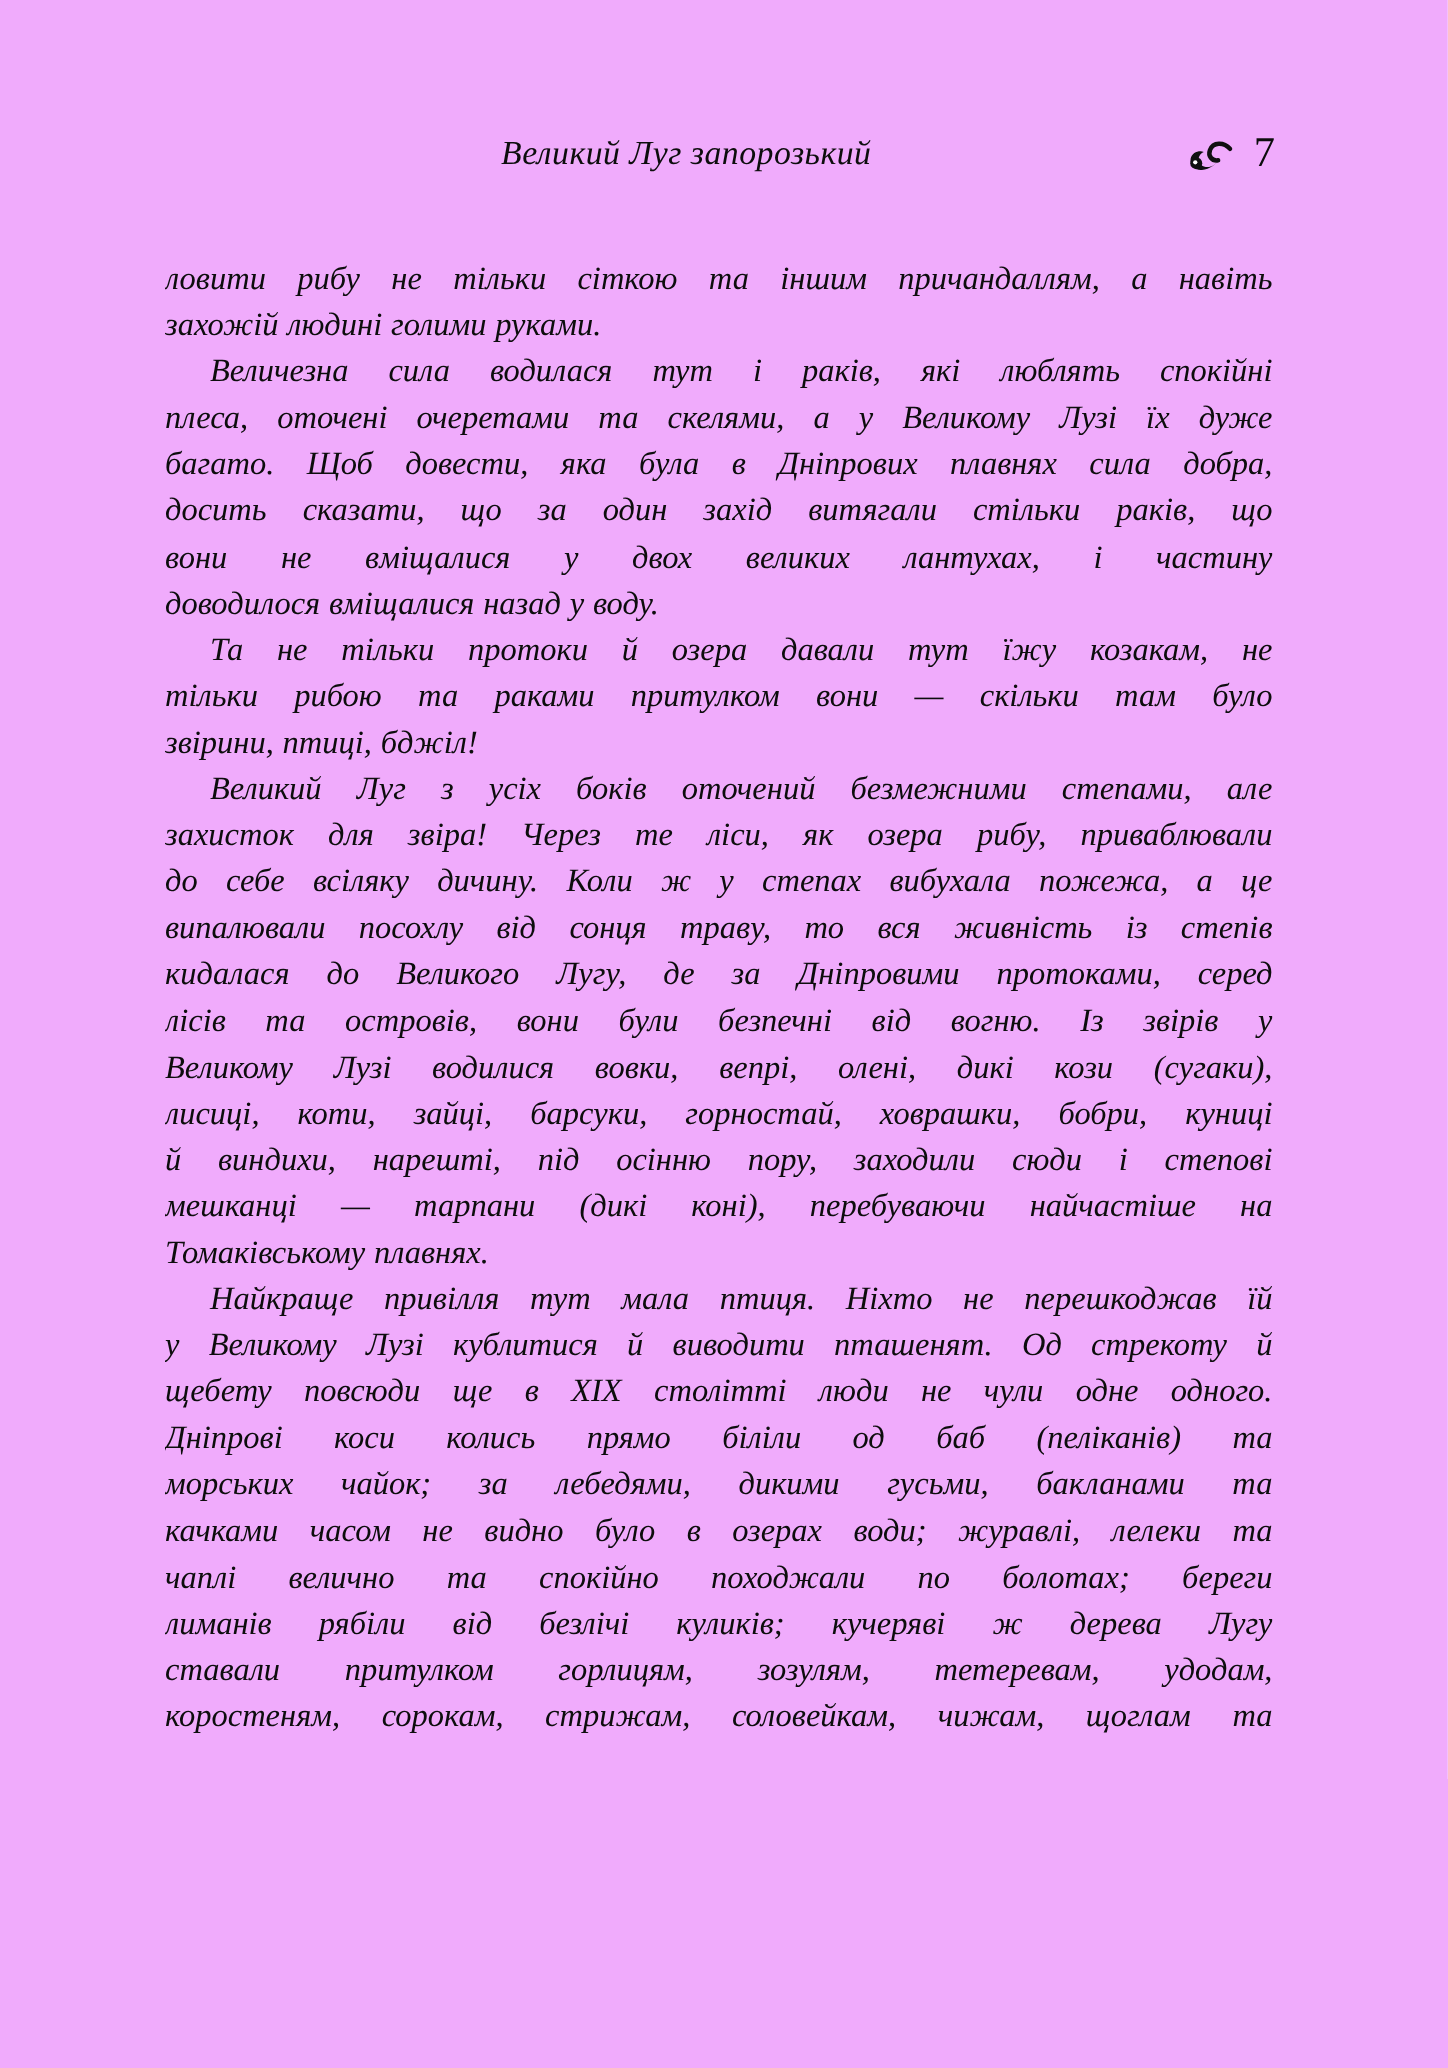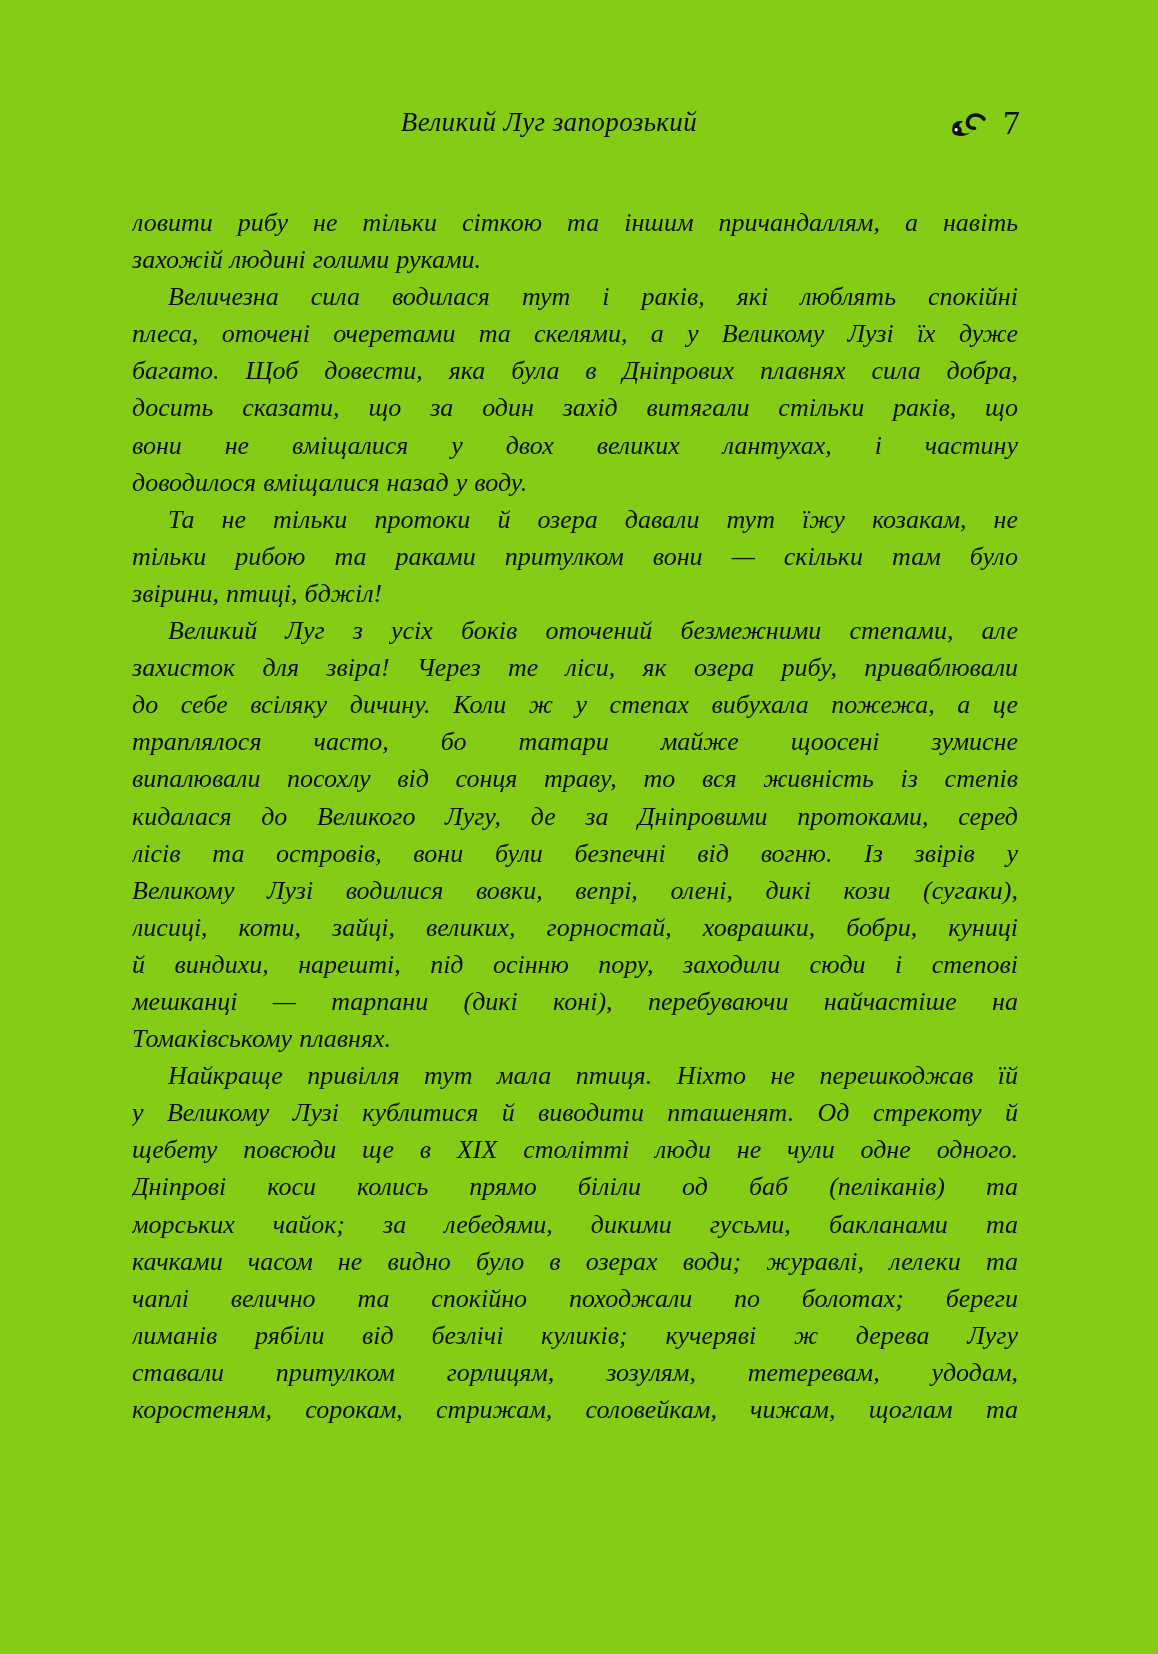--- a/index.html
+++ b/index.html
@@ -6,21 +6,21 @@
   body {
     width:1158px; height:1654px;
     background:#ffffff;
     font-family:"Liberation Serif","DejaVu Serif",serif;
     color:#0d0d0d;
     position:relative;
     overflow:hidden;
   }
   .page {
     position:absolute; inset:0;
-    background:#84cc16;
+    background:#f0abfc;
   }
   .running-head {
     position:absolute; left:132px; top:101px; width:888px; height:44px;
   }
   .running-title {
     position:absolute; left:calc(50% - 27px); top:6px;
     transform:translateX(-50%);
     font-style:italic;
     font-size:27px;
     letter-spacing:0.4px;
@@ -81,26 +81,25 @@
       </div>
       <div class="paragraph">
         <div class="line firstline">Та не тільки протоки й озера давали тут їжу козакам, не</div>
         <div class="line">тільки рибою та раками притулком вони — скільки там було</div>
         <div class="line lastline">звірини, птиці, бджіл!</div>
       </div>
       <div class="paragraph">
         <div class="line firstline">Великий Луг з усіх боків оточений безмежними степами, але</div>
         <div class="line">захисток для звіра! Через те ліси, як озера рибу, приваблювали</div>
         <div class="line">до себе всіляку дичину. Коли ж у степах вибухала пожежа, а це</div>
-        <div class="line">траплялося часто, бо татари майже щоосені зумисне</div>
         <div class="line">випалювали посохлу від сонця траву, то вся живність із степів</div>
         <div class="line">кидалася до Великого Лугу, де за Дніпровими протоками, серед</div>
         <div class="line">лісів та островів, вони були безпечні від вогню. Із звірів у</div>
         <div class="line">Великому Лузі водилися вовки, вепрі, олені, дикі кози (сугаки),</div>
-        <div class="line">лисиці, коти, зайці, великих, горностай, ховрашки, бобри, куниці</div>
+        <div class="line">лисиці, коти, зайці, барсуки, горностай, ховрашки, бобри, куниці</div>
         <div class="line">й виндихи, нарешті, під осінню пору, заходили сюди і степові</div>
         <div class="line">мешканці — тарпани (дикі коні), перебуваючи найчастіше на</div>
         <div class="line lastline">Томаківському плавнях.</div>
       </div>
       <div class="paragraph">
         <div class="line firstline">Найкраще привілля тут мала птиця. Ніхто не перешкоджав їй</div>
         <div class="line">у Великому Лузі кублитися й виводити пташенят. Од стрекоту й</div>
         <div class="line">щебету повсюди ще в XIX столітті люди не чули одне одного.</div>
         <div class="line">Дніпрові коси колись прямо біліли од баб (пеліканів) та</div>
         <div class="line">морських чайок; за лебедями, дикими гусьми, бакланами та</div>

